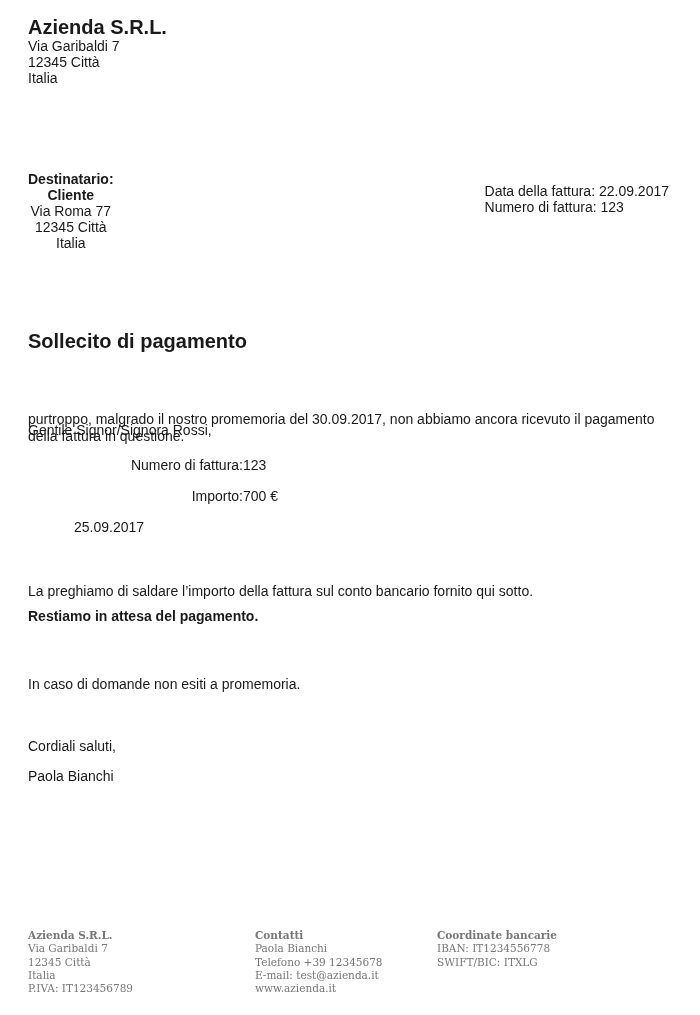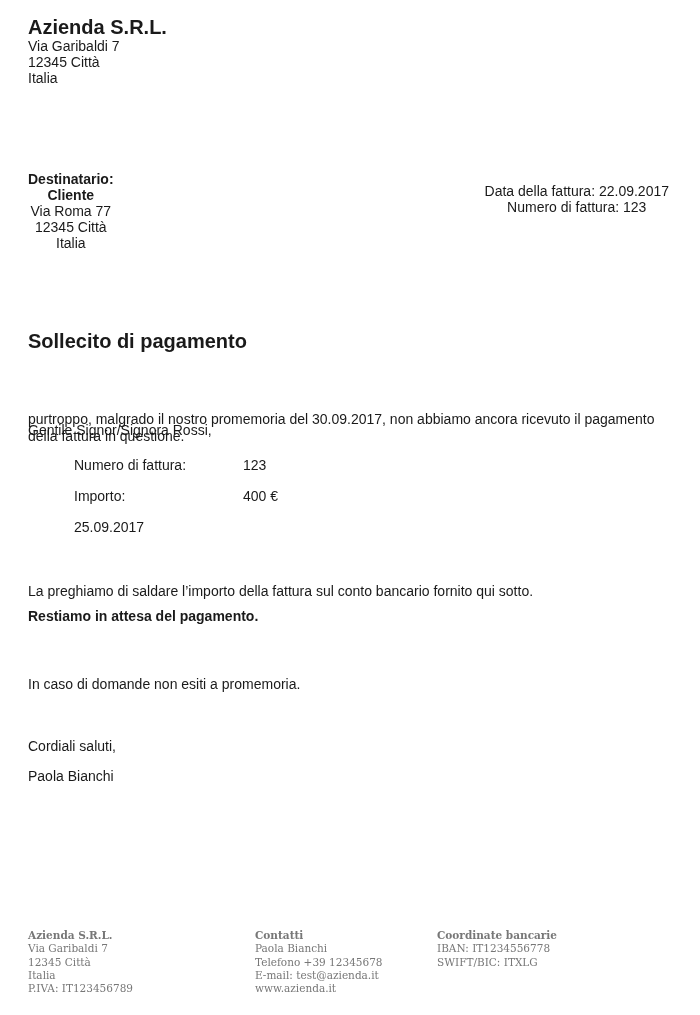--- a/index.html
+++ b/index.html
@@ -6,24 +6,24 @@
     body {
       width: 700px; height: 1015px; position: relative; overflow: hidden;
       font-family: "Liberation Sans", sans-serif; color: #1a1a1a;
     }
     .abs { position: absolute; }
     .sender { left: 28px; top: 16px; }
     .sender-name { font-size: 20px; font-weight: bold; line-height: 22px; margin: 0; }
     .line { font-size: 14px; line-height: 16px; }
     .recipient { left: 28px; top: 171px; text-align: center; }
     .bold { font-weight: bold; }
-    .meta { right: 31px; top: 183px; text-align: center; font-size: 14px; line-height: 16px; }
+    .meta { right: 31px; top: 183px; text-align: left; font-size: 14px; line-height: 16px; }
     .title { left: 28px; top: 329px; font-size: 20px; font-weight: bold; margin: 0; line-height: 24px; text-align: right; }
     .para { left: 28px; font-size: 14px; line-height: 17px; width: 640px; }
-    .details { left: 74px; top: 457px; font-size: 14px; }
+    .details { left: 74px; top: 457px; font-size: 14px; text-align: right; }
     .drow { display: flex; height: 31px; line-height: 17px; }
     .dlabel { width: 169px; }
     .footer { top: 929px; font-family: "DejaVu Serif", serif; font-size: 10.5px; line-height: 13.3px; color: #777777; }
     .footer .fh { font-weight: bold; }
   </style>
 </head>
 <body>
 
 <div class="abs sender">
   <h1 class="sender-name">Azienda S.R.L.</h1>
@@ -50,21 +50,21 @@
 <div class="abs para" style="top:380px;margin-top:42px;">Gentile Signor/Signora Rossi,</div>
 <div class="abs para" style="top:411px;">purtroppo, malgrado il nostro promemoria del 30.09.2017, non abbiamo ancora ricevuto il pagamento della fattura in questione.</div>
 
 <div class="abs details">
   <div class="drow">
     <span class="dlabel">Numero di fattura:</span>
     <span>123</span>
   </div>
   <div class="drow">
     <span class="dlabel">Importo:</span>
-    <span>400 €</span>
+    <span>700 €</span>
   </div>
   <div class="drow">
     <span>25.09.2017</span>
   </div>
 </div>
 
 <div class="abs para" style="top:583px;">La preghiamo di saldare l’importo della fattura sul conto bancario fornito qui sotto.</div>
 <div class="abs para" style="top:608px;font-weight:bold;">Restiamo in attesa del pagamento.</div>
 <div class="abs para" style="top:676px;">In caso di domande non esiti a promemoria.</div>
 <div class="abs para" style="top:738px;">Cordiali saluti,</div>

